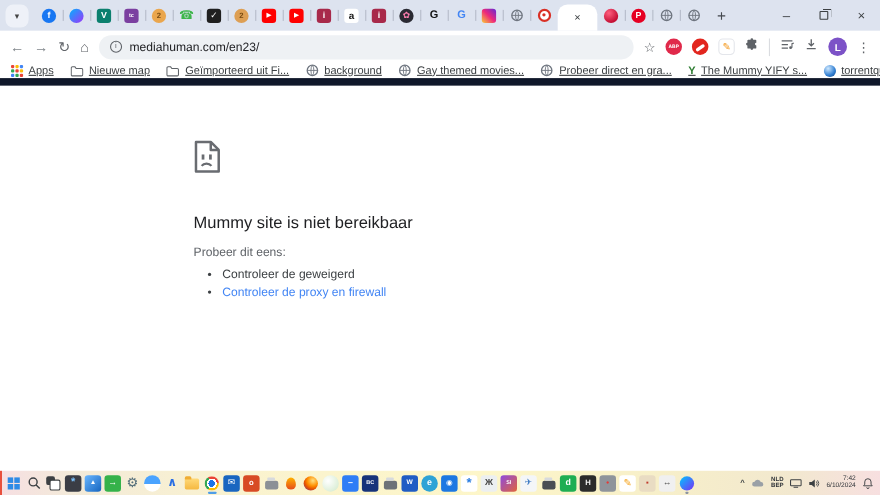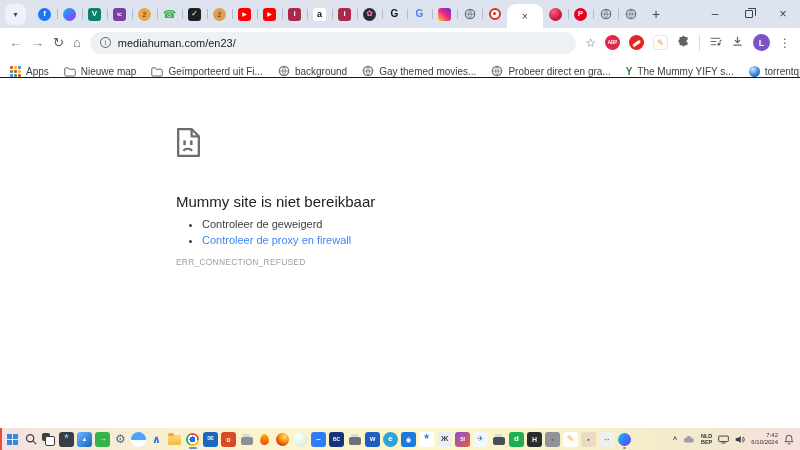--- a/index.html
+++ b/index.html
@@ -36,21 +36,21 @@
   .ext { flex:none; cursor:pointer; }
   .abp { width:15px; height:15px; border-radius:50%; background:#e0294a; color:#fff; font-size:4.5px; font-weight:700; display:flex; align-items:center; justify-content:center; }
   .adb { width:15px; height:15px; border-radius:50%; background:#e2261e; position:relative; }
   .adb::after { content:""; position:absolute; left:3px; right:3px; top:6.5px; height:2.5px; background:#fff; transform:rotate(-35deg); border-radius:2px; }
   .compose { width:15px; height:15px; border:1px solid #e4e6eb; border-radius:4px; color:#f59b22; font-size:9px; display:flex; align-items:center; justify-content:center; background:#fff; }
   .tooldiv { width:1px; height:16px; background:#dadce0; }
   .avatar { width:17px; height:17px; border-radius:50%; background:#7c52c7; color:#fff; font-size:9px; font-weight:700; display:flex; align-items:center; justify-content:center; cursor:pointer; }
   .kebab { font-size:12px; color:#5f6368; cursor:pointer; }
 
   
-  .bmbar { height:21px; background:#fff; border-bottom:1px solid #0f172a; display:flex; align-items:flex-end; padding:0 10px; font-size:10px; color:#3c4043; }
+  .bmbar { height:21px; background:#fff; border-bottom:7px solid #0f172a; display:flex; align-items:center; padding:0 10px; font-size:10px; color:#3c4043;text-decoration:underline; }
   .bm { display:flex; align-items:center; gap:5px; margin-right:15px; white-space:nowrap; cursor:pointer; }
   .appsgrid { display:grid; grid-template-columns:repeat(3,3px); grid-auto-rows:3px; gap:1px; }
   .appsgrid b { border-radius:1px; }
   .yify { font-size:10px; font-weight:700; color:#2e7d32; }
   .sphere { width:11px; height:11px; border-radius:50%; background:radial-gradient(circle at 35% 30%,#cfe9ff,#2f7dd1 60%,#17457e); }
 
   
   .page { height:350px; background:#fff; overflow:hidden; }
   .content { margin-left:176px; width:451px; padding-top:49px; }
   .etitle { margin-top:31px; font-size:15px; font-weight:500; color:#202124; }
@@ -313,25 +313,25 @@
       <div>
         <svg viewBox="0 0 24 30" width="25" height="31">
             <path d="M2 2h13l7 7v19H2z" fill="none" stroke="#696c71" stroke-width="2.2" stroke-linejoin="round"></path>
             <path d="M15 2v7h7" fill="none" stroke="#696c71" stroke-width="2.2" stroke-linejoin="round"></path>
             <rect x="7" y="13" width="2.4" height="4.5" fill="#696c71"></rect>
             <rect x="13.5" y="13" width="2.4" height="4.5" fill="#696c71"></rect>
             <path d="M7 23c2-2.6 6.5-2.6 8.6 0" stroke="#696c71" stroke-width="2" fill="none"></path>
           </svg>
       </div>
       <div class="etitle">Mummy site is niet bereikbaar</div>
+      <div class="etry">Probeer dit eens:</div>
       <ul class="elist">
         <li><span>Controleer de geweigerd</span></li>
         <li class="link"><span>Controleer de proxy en firewall</span></li>
       </ul>
-      <div class="ecode">ERR_CONNECTION_REFUSED</div>
       <div class="btnrow">
       </div>
     </div>
   </div>
 
   <div class="taskbar">
     <div class="tbicons">
         <span class="tb">
           <span class="winlogo">
             <b></b>

